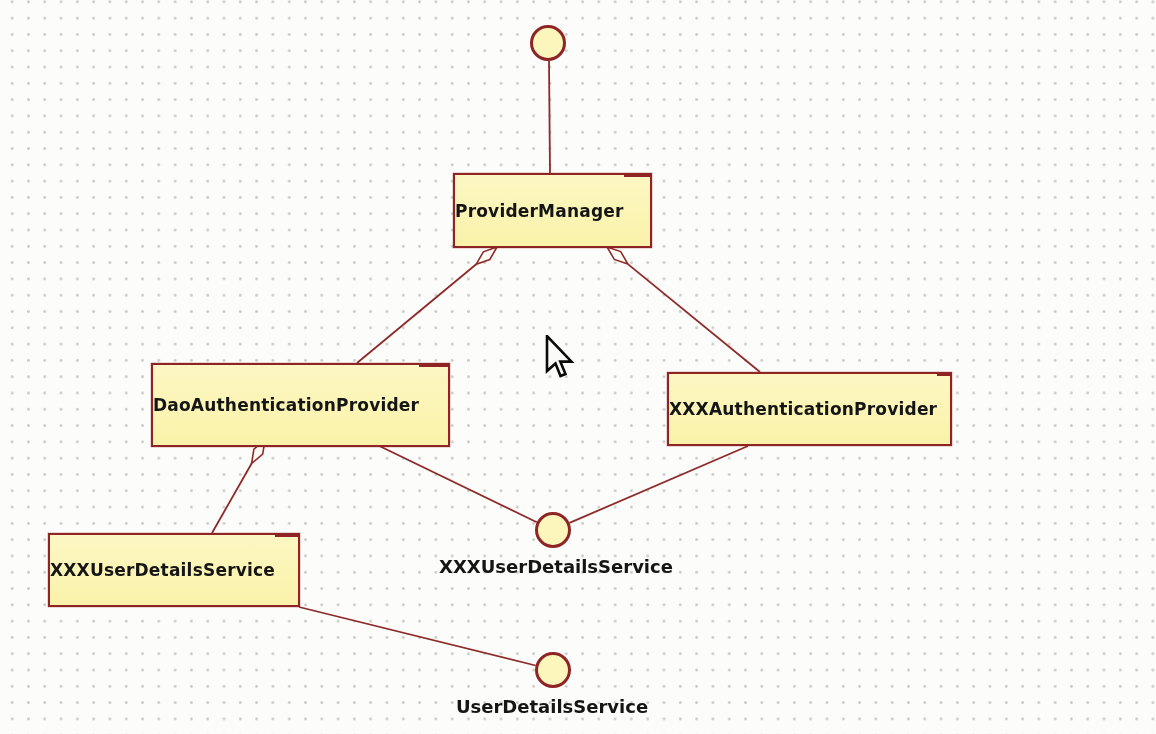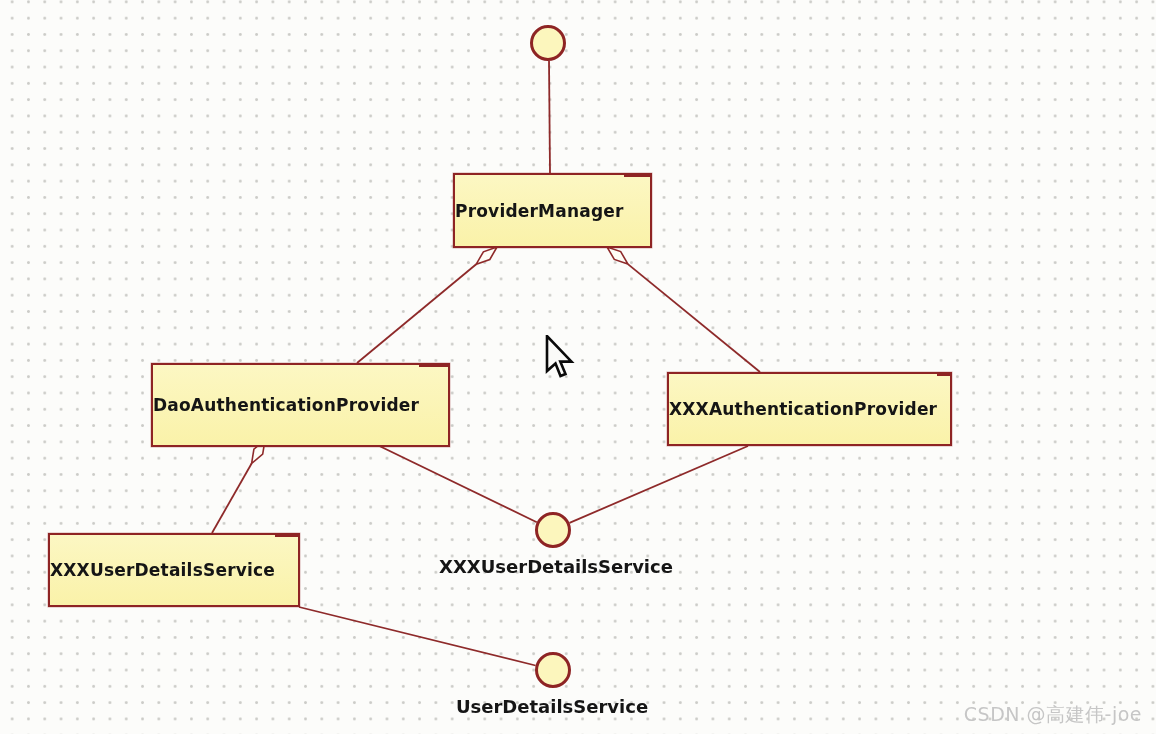--- a/index.html
+++ b/index.html
@@ -129,15 +129,14 @@
   <div class="iface-circle" style="left:535px; top:512px;"></div>
   <div class="iface-label" style="left:396px; top:556px;">XXXUserDetailsService</div>
 
   <div class="iface-circle" style="left:535px; top:652px;"></div>
   <div class="iface-label" style="left:392px; top:696px;text-align:center;">UserDetailsService</div>
 
   <svg class="cursor-svg" width="30" height="44" viewBox="0 0 30 44">
     <path d="M2,1 L2,36 L10.5,28.5 L15.5,41 L20.5,39 L15.3,26.6 L26.5,26.6 Z" fill="#fafaf8" stroke="#0a0a0a" stroke-width="2.6" stroke-linejoin="miter"></path>
   </svg>
 
-  <div class="watermark">CSDN @高建伟-joe</div>
 
 </div>
 
 </body></html>

